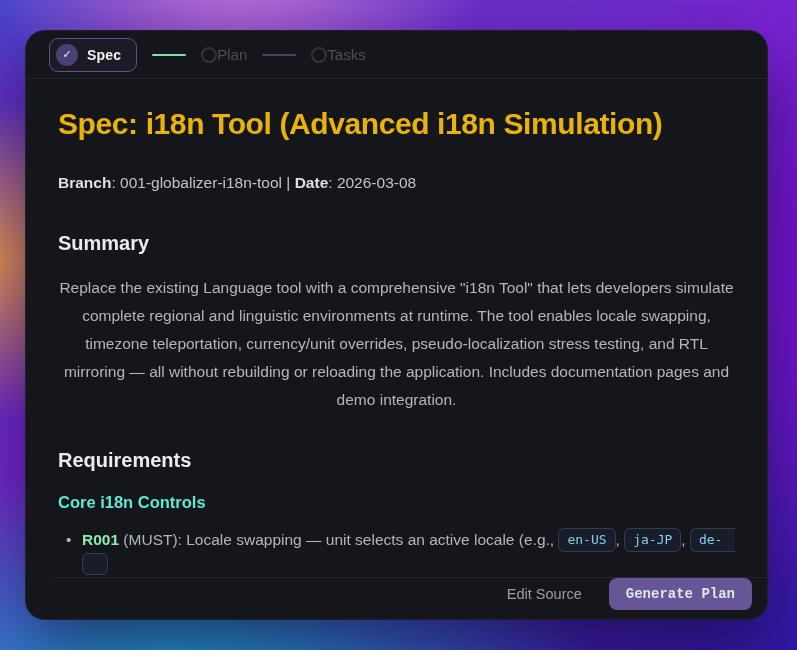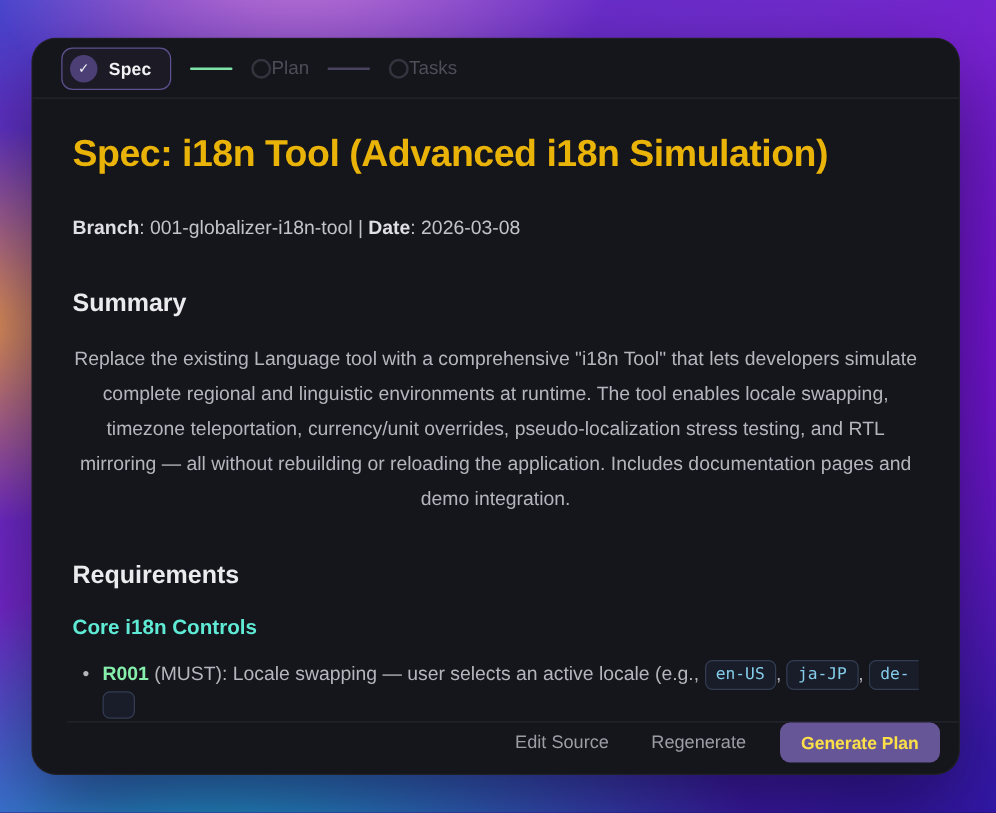--- a/index.html
+++ b/index.html
@@ -127,22 +127,22 @@
     padding-right: 15px; gap: 6px; margin-left: 28px;
   }
   .btn-ghost {
     background: none; border: none; cursor: pointer;
     font-family: inherit;
     font-size: 14.5px; color: #9d9da6;
     padding: 8px 14px; border-radius: 7px;
   }
   .btn-primary {
     border: none; cursor: pointer;
-    font-family: Liberation Sans, sans-serif;
-    background: #665697; color: #fde047;
+    font-family: Liberation Mono, monospace;
+    background: #665697; color: #e5e5e5;
     font-size: 14px; font-weight: bold;
     padding: 8px 17px; border-radius: 8px;
     margin-left: 7px;
   }
 </style>
 </head>
 <body>
 
 <div class="modal">
 
@@ -168,26 +168,25 @@
 
     <p class="doc-meta"><b>Branch</b><span>: 001-globalizer-i18n-tool | </span><b>Date</b><span>: 2026-03-08</span></p>
 
     <h2 class="h2">Summary</h2>
     <p class="doc-paragraph">Replace the existing Language tool with a comprehensive "i18n Tool" that lets developers simulate complete regional and linguistic environments at runtime. The tool enables locale swapping, timezone teleportation, currency/unit overrides, pseudo-localization stress testing, and RTL mirroring — all without rebuilding or reloading the application. Includes documentation pages and demo integration.</p>
 
     <h2 class="h2 requirements">Requirements</h2>
     <h3 class="h3">Core i18n Controls</h3>
 
     <ul class="req-list">
-      <li class="req-item"><span class="bullet-dot">•</span><span class="req-id">R001</span><span> (MUST): Locale swapping — user selects an active locale (e.g., </span><span class="code-badge">en-US</span><span>, </span><span class="code-badge">ja-JP</span><span>, </span><span class="code-badge clipped">de-</span></li>
+      <li class="req-item"><span class="bullet-dot">•</span><span class="req-id">R001</span><span> (MUST): Locale swapping — unit selects an active locale (e.g., </span><span class="code-badge">en-US</span><span>, </span><span class="code-badge">ja-JP</span><span>, </span><span class="code-badge clipped">de-</span></li>
     </ul>
     <div class="req-wrap-line">
       <span class="code-badge sliver"></span>
     </div>
   </div>
 
   <div class="modal-footer">
     <button class="btn-ghost">Edit Source</button>
-    <button class="btn-ghost">Regenerate</button>
     <button class="btn-primary">Generate Plan</button>
   </div>
 
 </div>
 
 </body></html>

